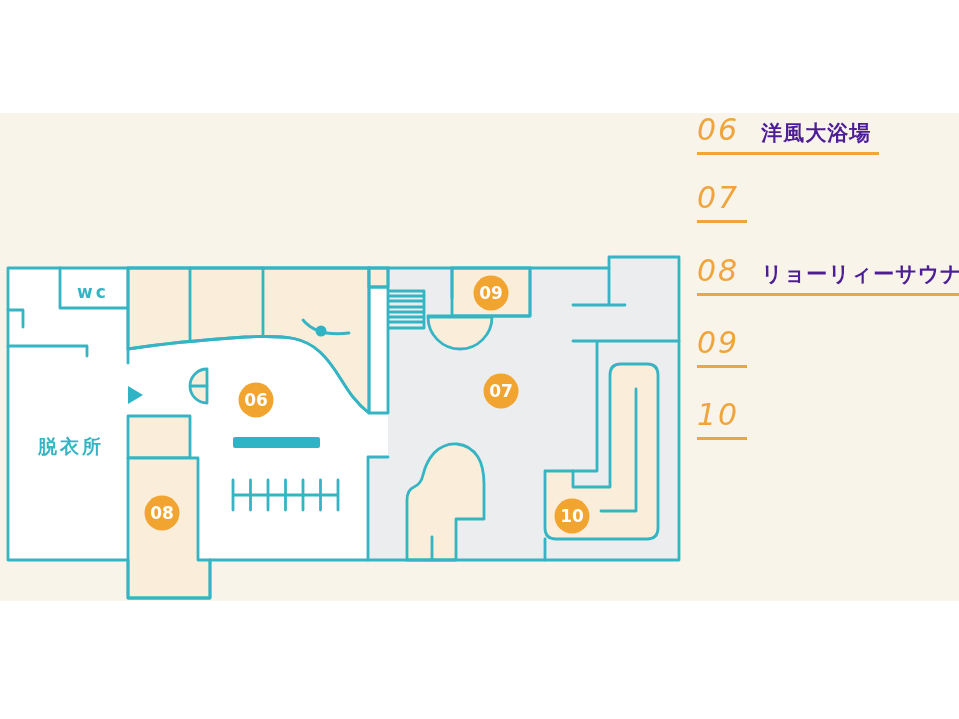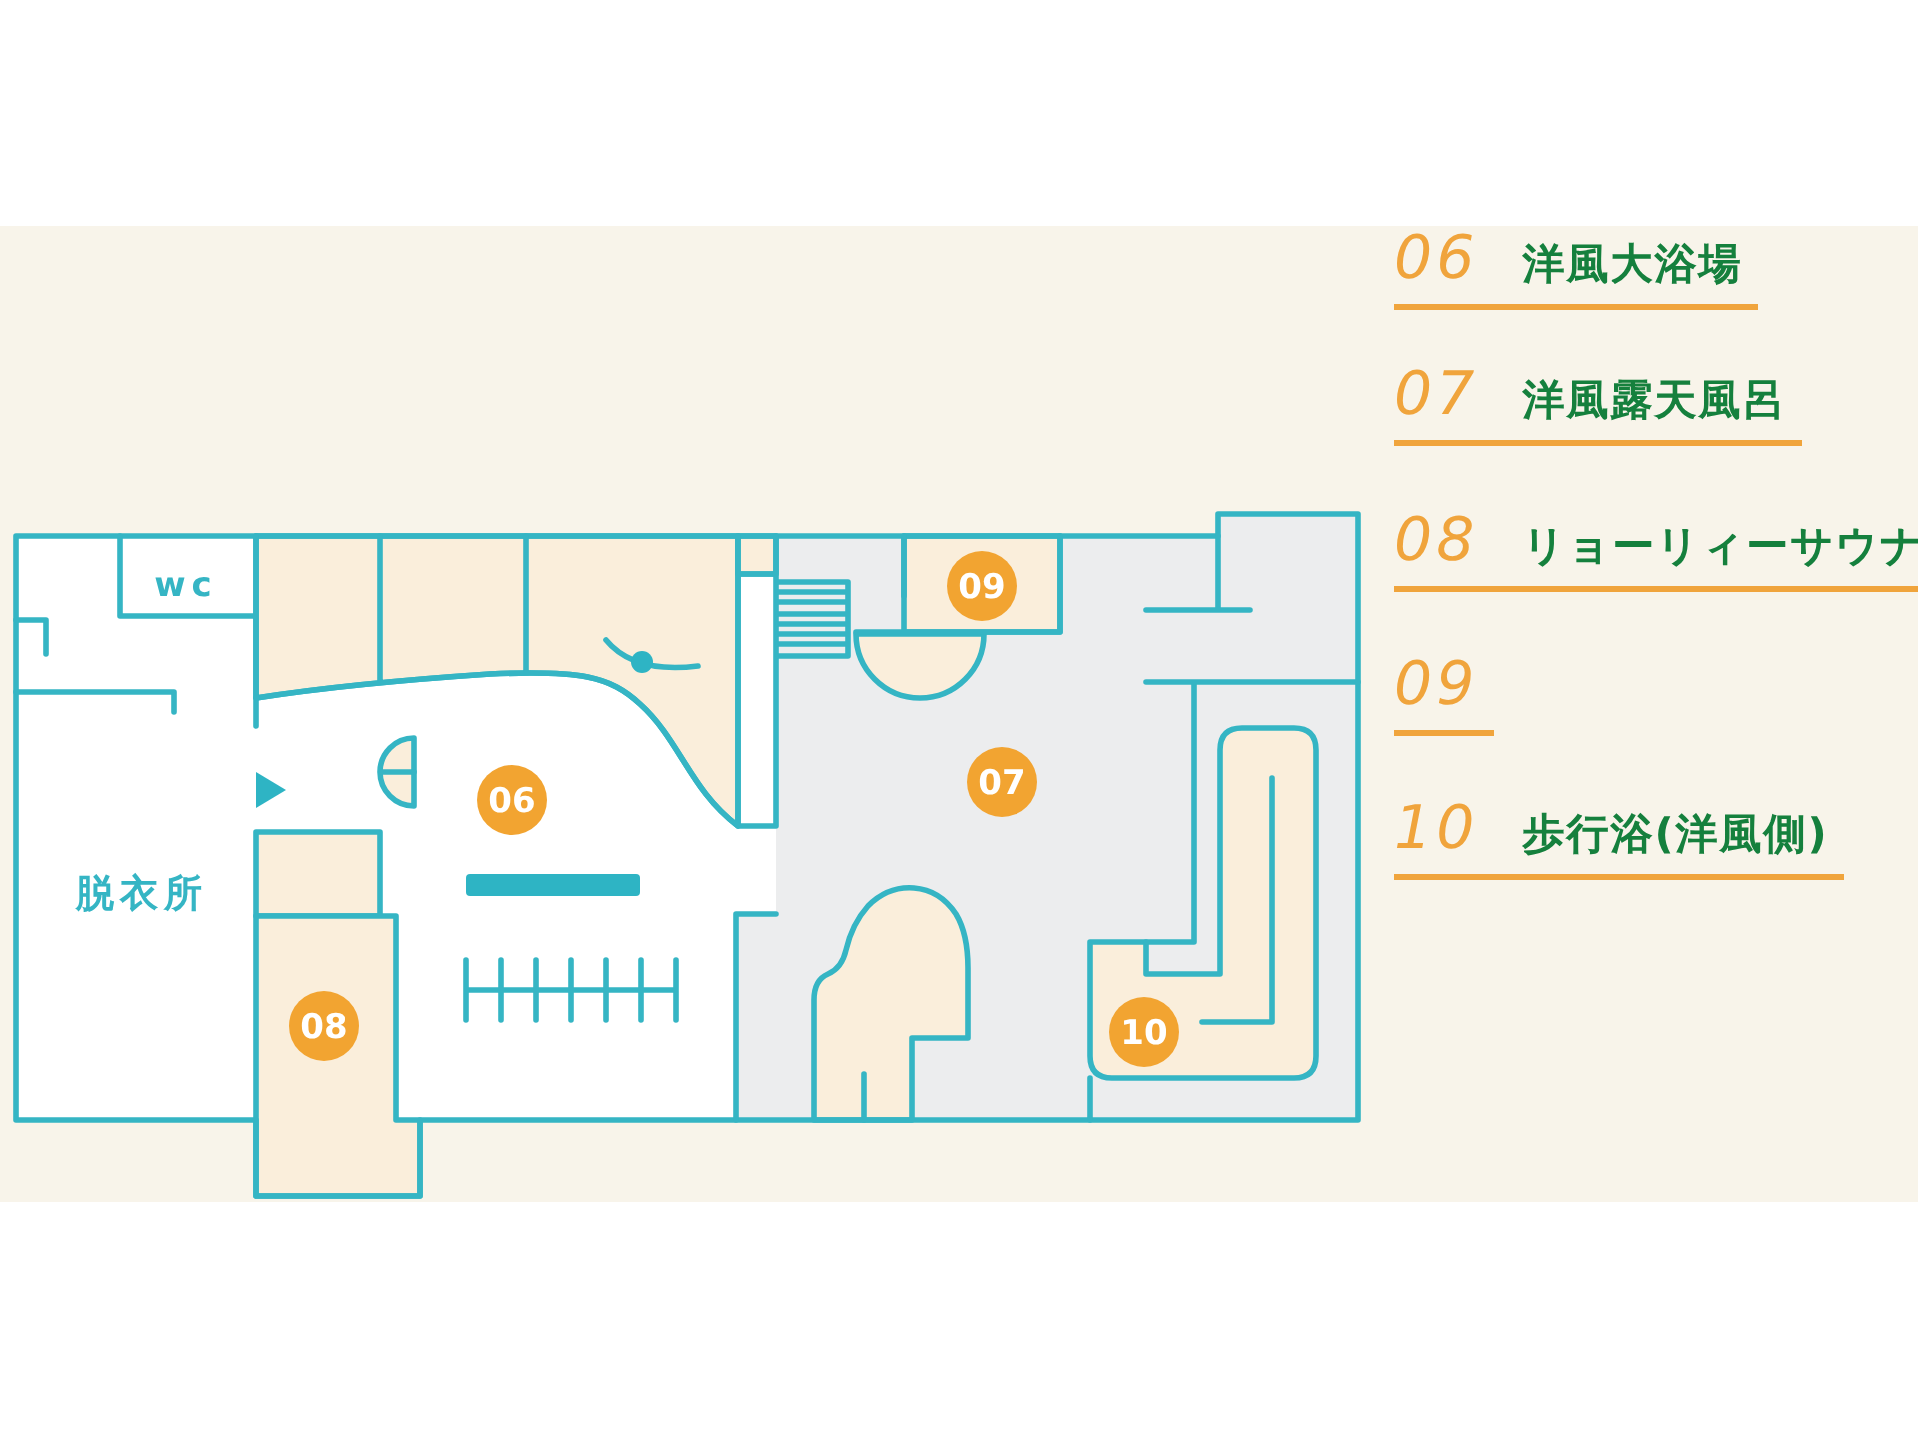--- a/index.html
+++ b/index.html
@@ -22,21 +22,21 @@
     border-bottom:3px solid #f0a43c;
     white-space:nowrap;
   }
   .legend-num{
     color:#f0a43c;
     font-size:30px;line-height:36px;
     font-style:italic;
     letter-spacing:2px;
   }
   .legend-label{
-    color:#15803d;
+    color:#4c1d95;
     font-weight:bold;
     font-size:21px;
     margin-left:22px;
     letter-spacing:1px;
   }
   .li-0{top:112px;} .li-1{top:180px;} .li-2{top:253px;} .li-3{top:325px;} .li-4{top:397px;}
 
   
   .wall{fill:none;stroke:#35b5c4;stroke-width:2.8;stroke-linecap:round;stroke-linejoin:round;}
   .fill-white{fill:#ffffff;stroke:none;}
@@ -128,25 +128,23 @@
     <text class="badge-text" y="6">10</text>
   </g>
 </svg>
 
 <div class="legend-item li-0">
   <span class="legend-num">06</span>
   <span class="legend-label">洋風大浴場</span>
 </div>
 <div class="legend-item li-1">
   <span class="legend-num">07</span>
-  <span class="legend-label">洋風露天風呂</span>
 </div>
 <div class="legend-item li-2">
   <span class="legend-num">08</span>
   <span class="legend-label">リョーリィーサウナ</span>
 </div>
 <div class="legend-item li-3">
   <span class="legend-num">09</span>
 </div>
 <div class="legend-item li-4">
   <span class="legend-num">10</span>
-  <span class="legend-label">歩行浴(洋風側)</span>
 </div>
 
 </body></html>

